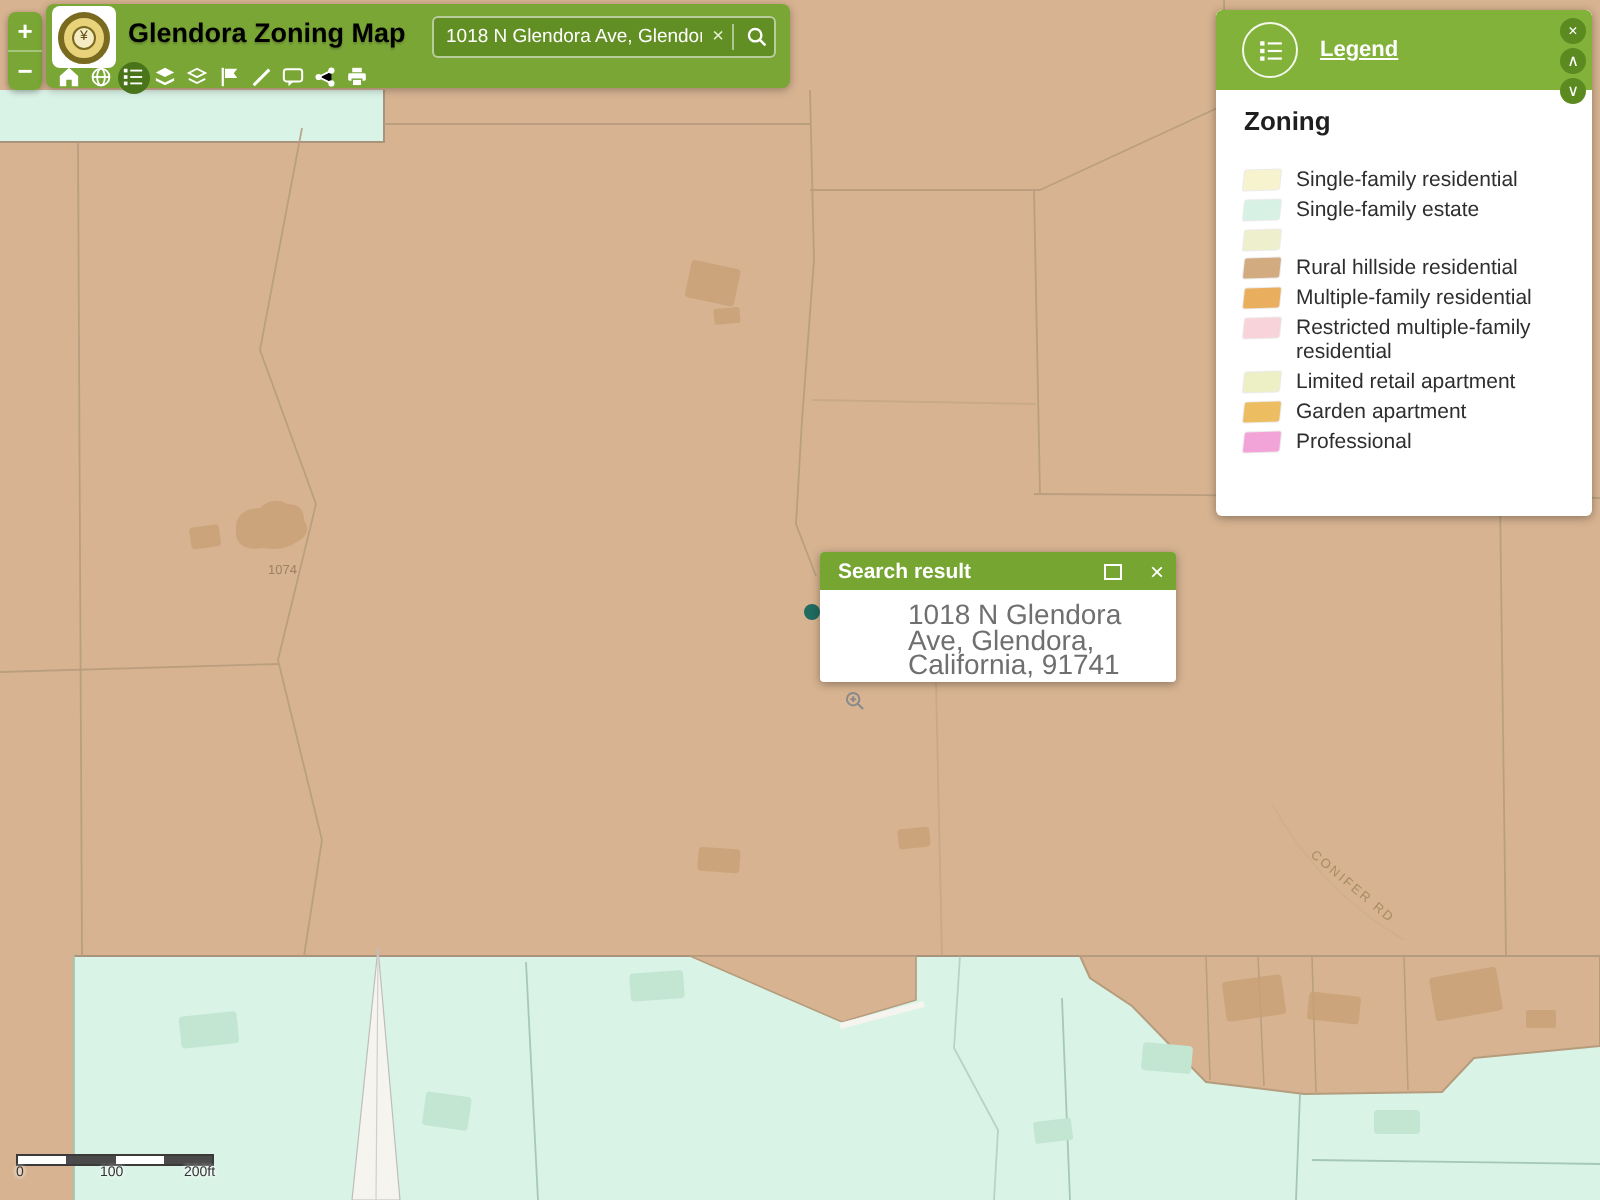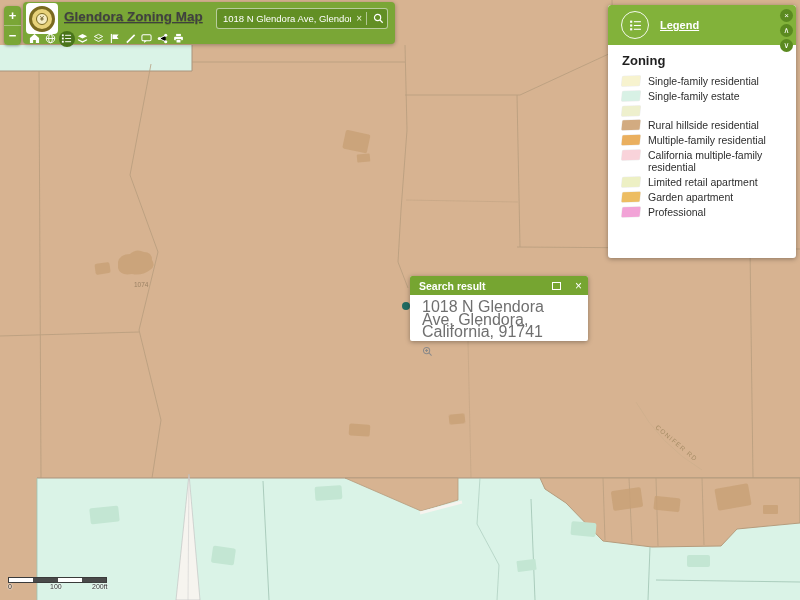--- a/index.html
+++ b/index.html
@@ -19,22 +19,22 @@
 
   
   .header{position:absolute;left:23px;top:2px;width:372px;height:42px;background:#7aa636;
           border-radius:4px;box-shadow:0 1px 4px rgba(0,0,0,.3);}
   .logo{position:absolute;left:3px;top:1px;width:32px;height:31px;background:#fff;border-radius:4px;
         display:flex;align-items:center;justify-content:center;}
   .seal{width:26px;height:26px;border-radius:50%;background:#e8d27a;border:3px solid #7a6a20;
         box-sizing:border-box;display:flex;align-items:center;justify-content:center;}
   .seal-inner{width:12px;height:12px;border-radius:50%;background:#f5ecc4;border:1px solid #7a6a20;
         box-sizing:border-box;font-size:7px;color:#5c4d16;text-align:center;line-height:10px;}
-  .app-title{position:absolute;left:41px;top:7px;color:#404040;font-size:13.5px;font-weight:bold;
-             white-space:nowrap;text-shadow:0 1px 1px rgba(0,0,0,.2);text-decoration:underline;}
+  .app-title{position:absolute;left:41px;top:7px;color:#000000;font-size:13.5px;font-weight:bold;
+             white-space:nowrap;text-shadow:0 1px 1px rgba(0,0,0,.2);}
   .searchbox{position:absolute;right:7px;top:6px;width:172px;height:21px;background:#628f24;
              border:1px solid rgba(255,255,255,.55);border-radius:3px;display:flex;align-items:center;
              box-sizing:border-box;}
   .searchbox input{flex:1;min-width:0;background:transparent;border:none;outline:none;color:#fff;
              font-size:9.5px;padding:0 3px 0 6px;font-family:"Liberation Sans",sans-serif;}
   .search-clear{color:#e9f2d8;font-size:10px;padding:0 2px;cursor:pointer;line-height:1;}
   .search-divider{width:1px;height:13px;background:rgba(255,255,255,.5);margin:0 2px;}
   .search-go{width:18px;height:100%;display:flex;align-items:center;justify-content:center;cursor:pointer;}
   .toolbar{position:absolute;left:6px;top:30px;height:13px;display:flex;gap:5px;align-items:center;}
   .tool{width:11px;height:11px;display:flex;align-items:center;justify-content:center;cursor:pointer;position:relative;}
@@ -46,36 +46,36 @@
   .legend{position:absolute;left:608px;top:5px;width:188px;height:253px;background:#fff;
           border-radius:3px;box-shadow:0 1px 5px rgba(0,0,0,.35);overflow:hidden;}
   .legend-header{position:relative;height:40px;background:#82b23a;border-radius:3px 3px 0 0;}
   .legend-bubble{position:absolute;left:13px;top:6px;width:28px;height:28px;border:1.5px solid rgba(255,255,255,.9);
           border-radius:50%;box-sizing:border-box;display:flex;align-items:center;justify-content:center;}
   .legend-title{position:absolute;left:52px;top:0;line-height:40px;color:#fff;font-size:11px;font-weight:bold;text-decoration:underline;}
   .legend-ctrls{position:absolute;right:3px;top:4px;display:flex;flex-direction:column;gap:2px;}
   .lg-ctrl{width:13px;height:13px;border-radius:50%;background:#5b8a20;color:#fff;font-size:8px;
           display:flex;align-items:center;justify-content:center;cursor:pointer;line-height:1;}
   .legend-body{padding:8px 12px 4px 14px;}
-  .legend-section{font-size:13px;font-weight:bold;color:#1f1f1f;margin-bottom:7px;}
+  .legend-section{font-size:13px;font-weight:bold;color:#1f1f1f;margin-bottom:16px;}
   .lg-row{display:flex;align-items:flex-start;margin-bottom:3px;}
   .sw{flex:0 0 18px;height:10px;margin:1px 8px 0 0;border-radius:1px;
       transform:skewX(-8deg) rotate(-2deg);box-shadow:0 0 0 .5px rgba(0,0,0,.08);}
   .lg-label{font-size:10.5px;line-height:12px;color:#2e2e2e;}
 
   
   .popup{position:absolute;left:410px;top:276px;width:178px;height:65px;background:#fff;border-radius:2px;
          box-shadow:0 1px 5px rgba(0,0,0,.35);}
   .popup-header{height:19px;background:#76a531;border-radius:2px 2px 0 0;display:flex;align-items:center;
          padding:0 6px 0 9px;gap:7px;}
   .popup-title{flex:1;color:#fff;font-size:10.5px;font-weight:bold;}
   .popup-max{width:9px;height:8px;border:1.2px solid #fff;box-sizing:border-box;margin-right:7px;cursor:pointer;}
   .popup-close{color:#fff;font-size:12px;line-height:1;cursor:pointer;}
   .popup-body{padding:6px 10px 0 12px;}
-  .popup-addr{font-size:16px;line-height:12.5px;color:#6f6f6f;}
+  .popup-addr{font-size:14px;line-height:12.5px;color:#6f6f6f;margin-left:32px;}
   .popup-zoom{margin-top:4px;cursor:pointer;display:inline-block;}
 
   
   .scalebar{position:absolute;left:8px;top:577px;width:100px;}
   .sb-bar{display:flex;height:4px;border:1px solid #3a3a3a;background:#fff;width:97px;box-sizing:content-box;}
   .sb-seg{flex:1;}
   .sb-labels{position:relative;height:8px;font-size:7px;color:#333;
              text-shadow:0 0 2px #fff,0 0 2px #fff;}
   .sb-zero{position:absolute;left:0;top:0;}
   .sb-mid{position:absolute;left:42px;top:0;}
@@ -295,21 +295,21 @@
           <div class="lg-row">
             <span class="sw" style="background: rgb(210, 171, 129);"></span>
             <span class="lg-label">Rural hillside residential</span>
           </div>
           <div class="lg-row">
             <span class="sw" style="background: rgb(234, 175, 94);"></span>
             <span class="lg-label">Multiple-family residential</span>
           </div>
           <div class="lg-row">
             <span class="sw" style="background: rgb(249, 211, 218);"></span>
-            <span class="lg-label">California multiple-family residential</span>
+            <span class="lg-label">Restricted multiple-family residential</span>
           </div>
           <div class="lg-row">
             <span class="sw" style="background: rgb(237, 240, 196);"></span>
             <span class="lg-label">Limited retail apartment</span>
           </div>
           <div class="lg-row">
             <span class="sw" style="background: rgb(237, 189, 98);"></span>
             <span class="lg-label">Garden apartment</span>
           </div>
           <div class="lg-row">

